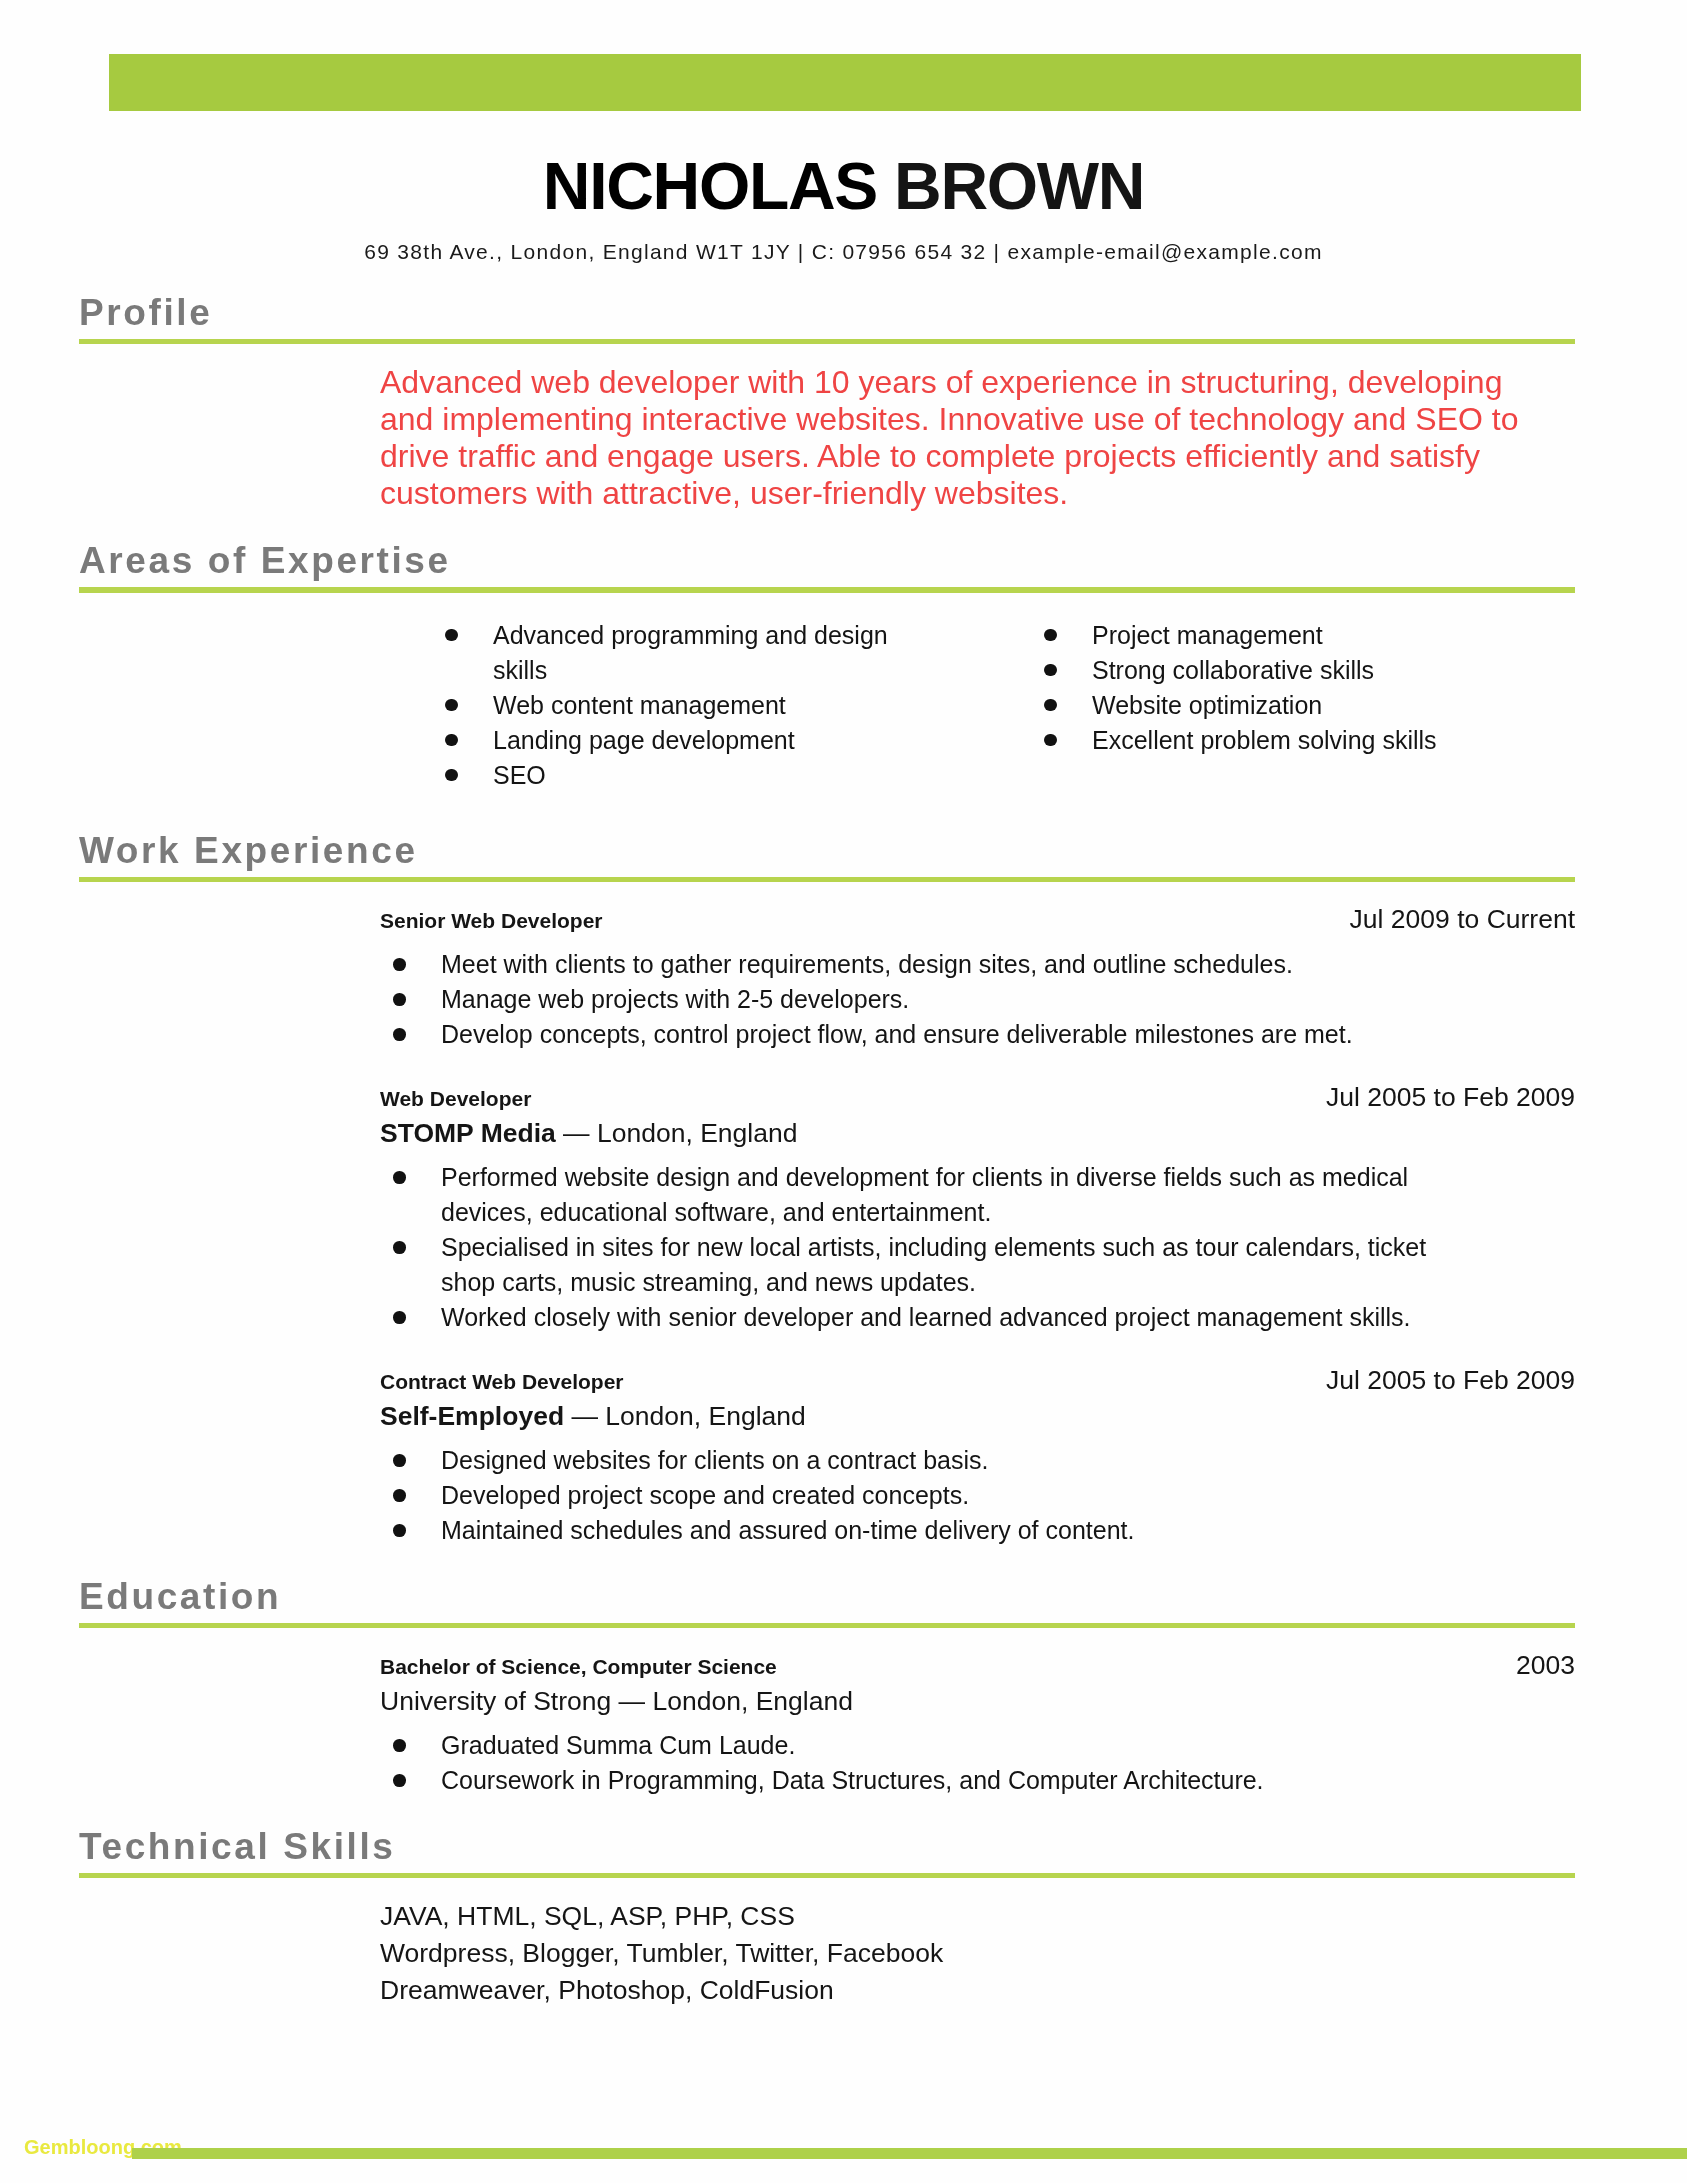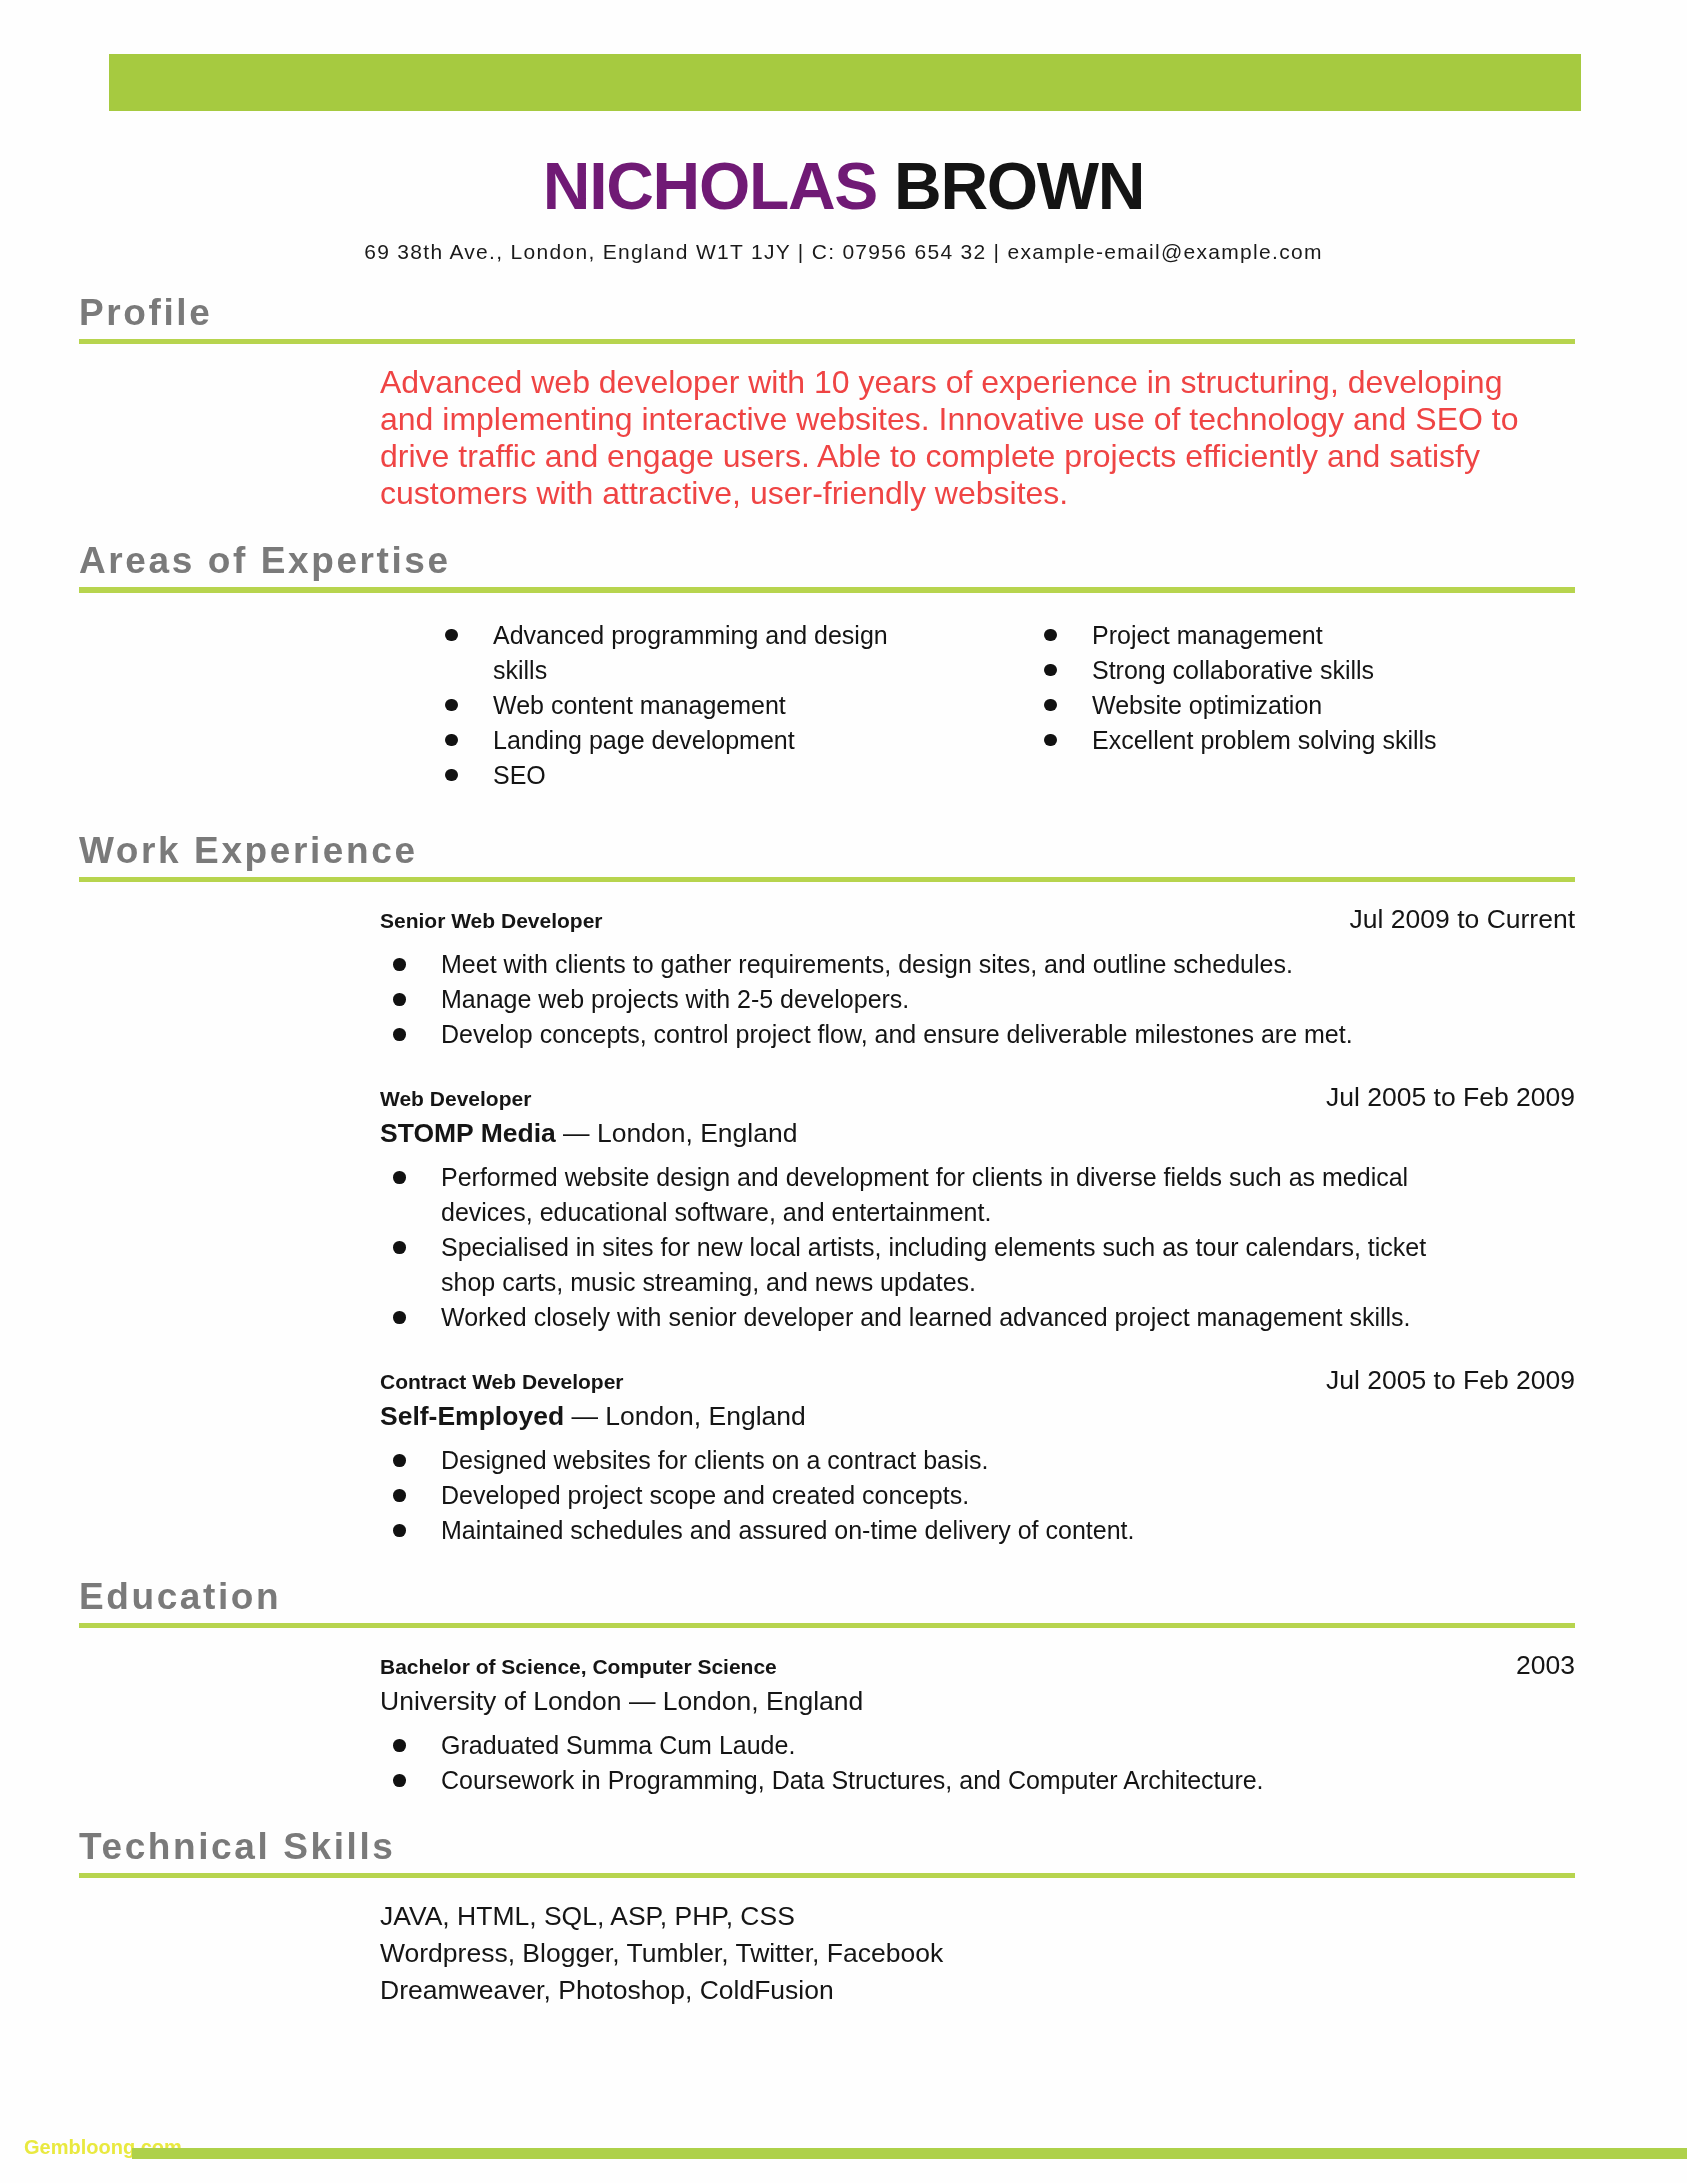--- a/index.html
+++ b/index.html
@@ -24,21 +24,21 @@
   .watermark{
     position:absolute;left:24px;top:2136px;
     font-size:20px;font-weight:bold;color:#e9e93f;
     letter-spacing:0px;
   }
   .header{padding-top:153px;text-align:center;}
   .name{
     margin:0;font-size:66px;font-weight:bold;
     letter-spacing:-1.3px;line-height:66px;
   }
-  .name .first{color:#701a75;}
+  .name .first{color:#000000;}
   .name .last{color:#141414;}
   .contact{
     margin-top:21px;font-size:21px;letter-spacing:1.3px;color:#1a1a1a;
   }
   .content{padding:0 112px 0 79px;}
   h2.section-title{
     margin:29px 0 0 0;
     font-size:37px;line-height:40px;
     font-weight:bold;color:#7a7a7a;letter-spacing:2.6px;
   }
@@ -157,21 +157,21 @@
 
     </div>
 
     <h2 class="section-title">Education</h2>
     <div class="rule"></div>
     <div class="section-body edu">
       <div class="row-split">
         <span class="degree">Bachelor of Science, Computer Science</span>
         <span class="edu-year">2003</span>
       </div>
-      <div class="edu-school-line"><span>University of London</span> <span>—</span> <span>London, England</span></div>
+      <div class="edu-school-line"><span>University of Strong</span> <span>—</span> <span>London, England</span></div>
       <ul class="blist">
         <li><span class="dot"></span><span class="btxt">Graduated Summa Cum Laude.</span></li>
         <li><span class="dot"></span><span class="btxt">Coursework in Programming, Data Structures, and Computer Architecture.</span></li>
       </ul>
     </div>
 
     <h2 class="section-title">Technical Skills</h2>
     <div class="rule"></div>
     <div class="section-body skills-lines">
       <div>JAVA, HTML, SQL, ASP, PHP, CSS</div>

